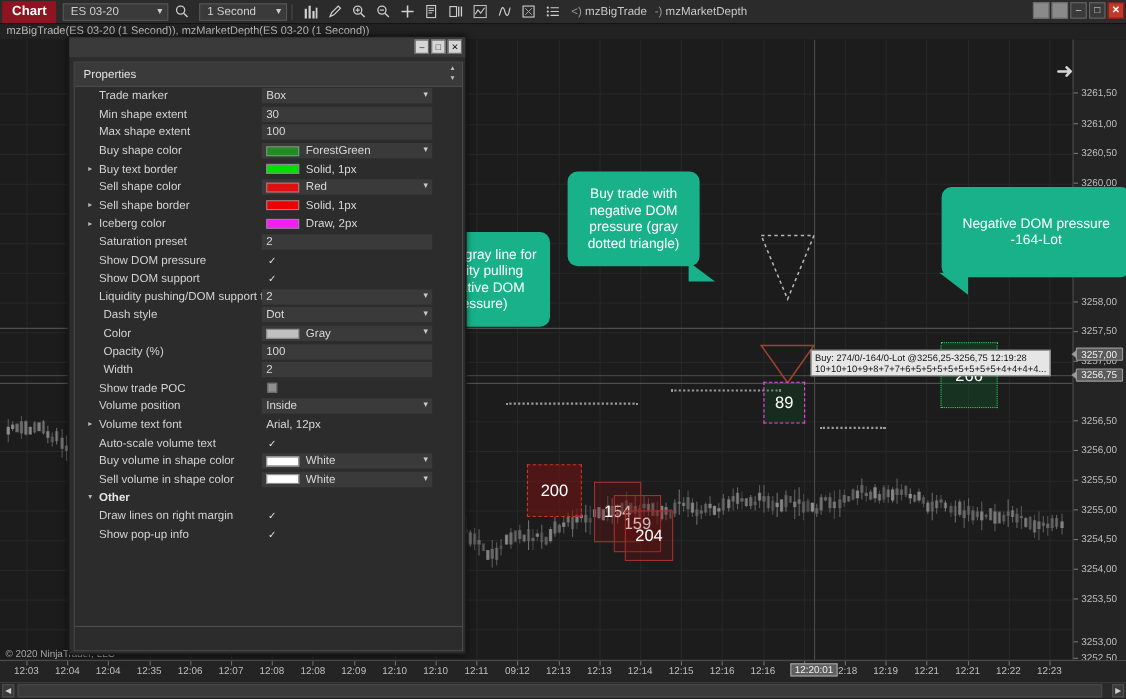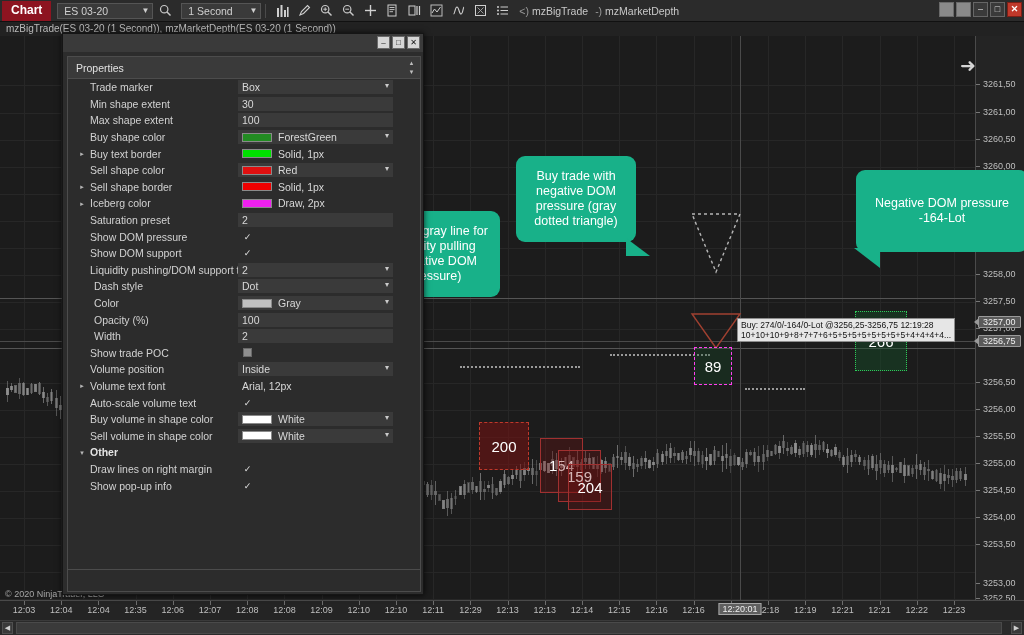--- a/index.html
+++ b/index.html
@@ -1460,21 +1460,21 @@
       <div class="ttick" style="left:284.40000000000003px;">12:08</div>
       <div class="ttickmark" style="left:321.6px;"></div>
       <div class="ttick" style="left:321.6px;">12:09</div>
       <div class="ttickmark" style="left:358.8px;"></div>
       <div class="ttick" style="left:358.8px;">12:10</div>
       <div class="ttickmark" style="left:396px;"></div>
       <div class="ttick" style="left:396px;">12:10</div>
       <div class="ttickmark" style="left:433.20000000000005px;"></div>
       <div class="ttick" style="left:433.20000000000005px;">12:11</div>
       <div class="ttickmark" style="left:470.40000000000003px;"></div>
-      <div class="ttick" style="left:470.40000000000003px;">12:29</div>
+      <div class="ttick" style="left:470.40000000000003px;">09:12</div>
       <div class="ttickmark" style="left:507.6px;"></div>
       <div class="ttick" style="left:507.6px;">12:13</div>
       <div class="ttickmark" style="left:544.8000000000001px;"></div>
       <div class="ttick" style="left:544.8000000000001px;">12:13</div>
       <div class="ttickmark" style="left:582px;"></div>
       <div class="ttick" style="left:582px;">12:14</div>
       <div class="ttickmark" style="left:619.2px;"></div>
       <div class="ttick" style="left:619.2px;">12:15</div>
       <div class="ttickmark" style="left:656.4000000000001px;"></div>
       <div class="ttick" style="left:656.4000000000001px;">12:16</div>

